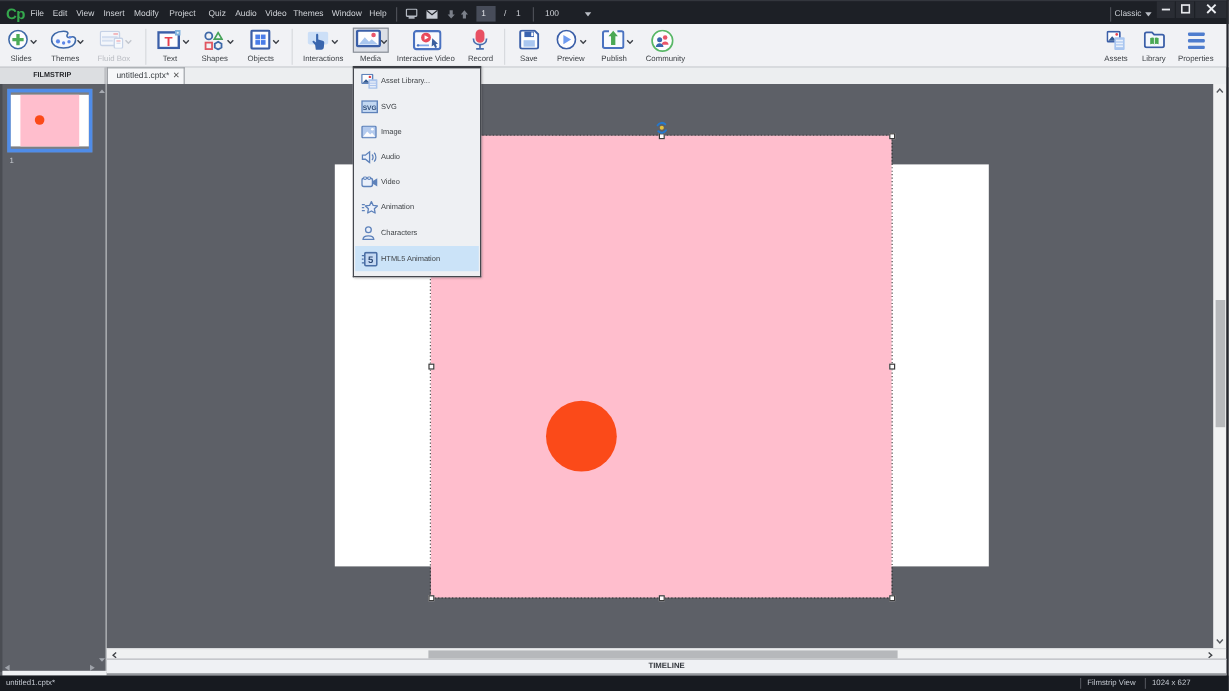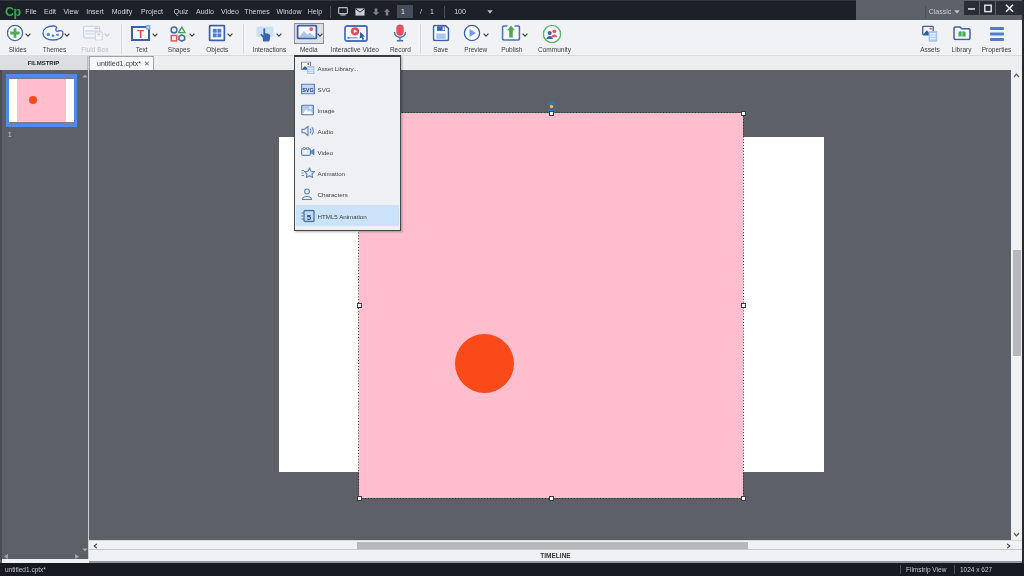--- a/index.html
+++ b/index.html
@@ -1,21 +1,21 @@
 <!DOCTYPE html>
 <html><head>
 <meta charset="utf-8">
 <style>
   * { margin:0; padding:0; box-sizing:border-box; }
   html,body { width:1024px; height:576px; overflow:hidden; }
   body { font-family:"Liberation Sans", sans-serif; }
   #app { position:relative; width:1024px; height:576px; background:#5d6067; overflow:hidden; }
   .abs { position:absolute; }
   
-  #titlebar { position:absolute; left:0; top:0; width:856px; height:20px; background:#1d2026; border-top:1px solid #33363d; box-sizing:border-box; }
+  #titlebar { position:absolute; left:0; top:0; width:1024px; height:20px; background:#1d2026; border-top:1px solid #33363d; box-sizing:border-box; }
   .menuitem { position:absolute; top:0; height:20px; line-height:21px; font-size:7px; color:#d2d5da; transform:translateX(-50%); }
   #logo { position:absolute; left:5px; top:3.5px; font-size:12.5px; font-weight:bold; color:#35a84d; letter-spacing:-0.5px; }
   .tsep { position:absolute; top:5px; width:1px; height:12px; background:#4b4e55; }
   .titext { position:absolute; top:0; height:20px; line-height:21px; font-size:7px; color:#d4d7dc; transform:translateX(-50%); }
   
   .winbtn { position:absolute; top:0; height:14px; background:#2a2d34; color:#e6e8ec; text-align:center; }
   
   #toolbar { position:absolute; left:0; top:20px; width:1024px; height:36px; background:#f1f2f5; border-bottom:1px solid #d8dade; }
   .tblabel { position:absolute; top:26px; font-size:6.5px; color:#3e4247; transform:translateX(-50%); white-space:nowrap; }
   .tbsep { position:absolute; top:4px; width:1px; height:30px; background:#d8dade; }

